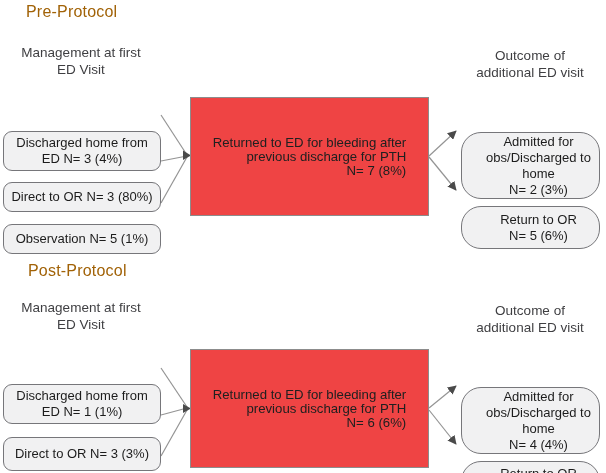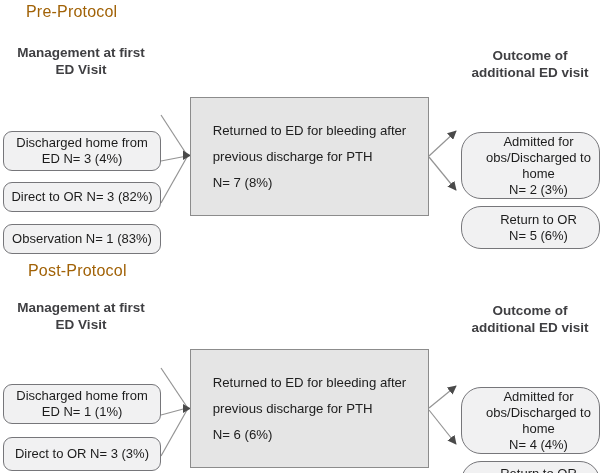--- a/index.html
+++ b/index.html
@@ -5,35 +5,35 @@
   html,body{margin:0;padding:0;background:#ffffff;}
   #stage{
     position:relative;width:606px;height:473px;background:#ffffff;overflow:hidden;
     font-family:"Liberation Sans", sans-serif;
   }
   .abs{position:absolute;}
   .section-title{
     font-size:16px;color:#a16207;letter-spacing:.2px;white-space:pre;
   }
   .col-header{
-    font-weight:700;font-size:13.5px;line-height:16.5px;color:#3f3f42;
+    font-weight:400;font-size:13.5px;line-height:16.5px;color:#3f3f42;
     text-align:center;white-space:pre-line;
   }
   .gbox{
     background:#f1f1f2;border:1.6px solid #76767a;border-radius:9px;
     display:flex;align-items:center;justify-content:center;text-align:center;
     font-size:13px;line-height:16px;color:#1c1c1c;white-space:pre-line;
     box-sizing:border-box;
     margin-top:36px;
   }
   .rbox{border-radius:20px;padding-left:16px;}
   .obox{
-    background:#e5e5e5;border:1.6px solid #8c8c8c;
-    display:flex;align-items:center;justify-content:center;text-align:left;
-    font-size:13.2px;line-height:26px;color:#202020;white-space:pre-line;
+    background:#ef4444;border:1.6px solid #8c8c8c;
+    display:flex;align-items:center;justify-content:center;text-align:right;
+    font-size:13.2px;line-height:14px;color:#202020;white-space:pre-line;
     box-sizing:border-box;
   }
   svg.wires{position:absolute;left:0;top:0;pointer-events:none;}
   svg.wires line{stroke:#949494;stroke-width:1.2;}
   svg.wires polygon{fill:#4a4a4a;}
 </style>
 </head>
 <body>
 
 <div id="stage">
@@ -65,22 +65,22 @@
   <div class="abs section-title" style="left:26px;top:3px;">Pre-Protocol</div>
 
   <div class="abs col-header" style="left:0px;top:45px;width:162px;">Management at first
 ED Visit</div>
 
   <div class="abs col-header" style="left:455px;top:48px;width:150px;">Outcome of
 additional ED visit</div>
 
   <div class="abs gbox" style="left:3px;top:95px;width:158px;height:40px;">Discharged home from
 ED N= 3 (4%)</div>
-  <div class="abs gbox" style="left:3px;top:146px;width:158px;height:30px;">Direct to OR  N= 3 (82%)</div>
-  <div class="abs gbox" style="left:3px;top:188px;width:158px;height:30px;">Observation  N= 1 (83%)</div>
+  <div class="abs gbox" style="left:3px;top:146px;width:158px;height:30px;">Direct to OR  N= 3 (80%)</div>
+  <div class="abs gbox" style="left:3px;top:188px;width:158px;height:30px;">Observation  N= 5 (1%)</div>
 
   <div class="abs obox" style="left:190px;top:97px;width:239px;height:119px;">Returned to ED for bleeding after
 previous discharge for PTH
 N= 7 (8%)</div>
 
   <div class="abs gbox rbox" style="left:461px;top:96px;width:139px;height:67px;">Admitted for
 obs/Discharged to
 home
 N= 2 (3%)</div>
   <div class="abs gbox rbox" style="left:461px;top:170px;width:139px;height:43px;">Return to OR

